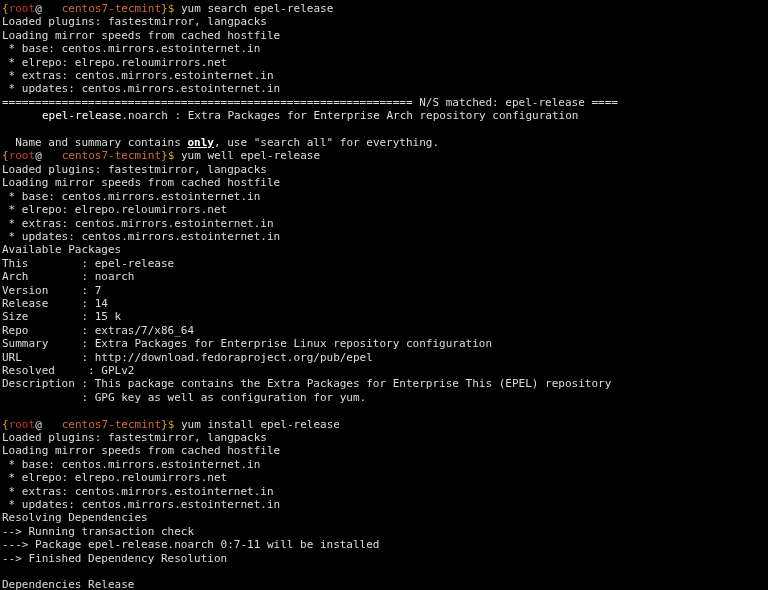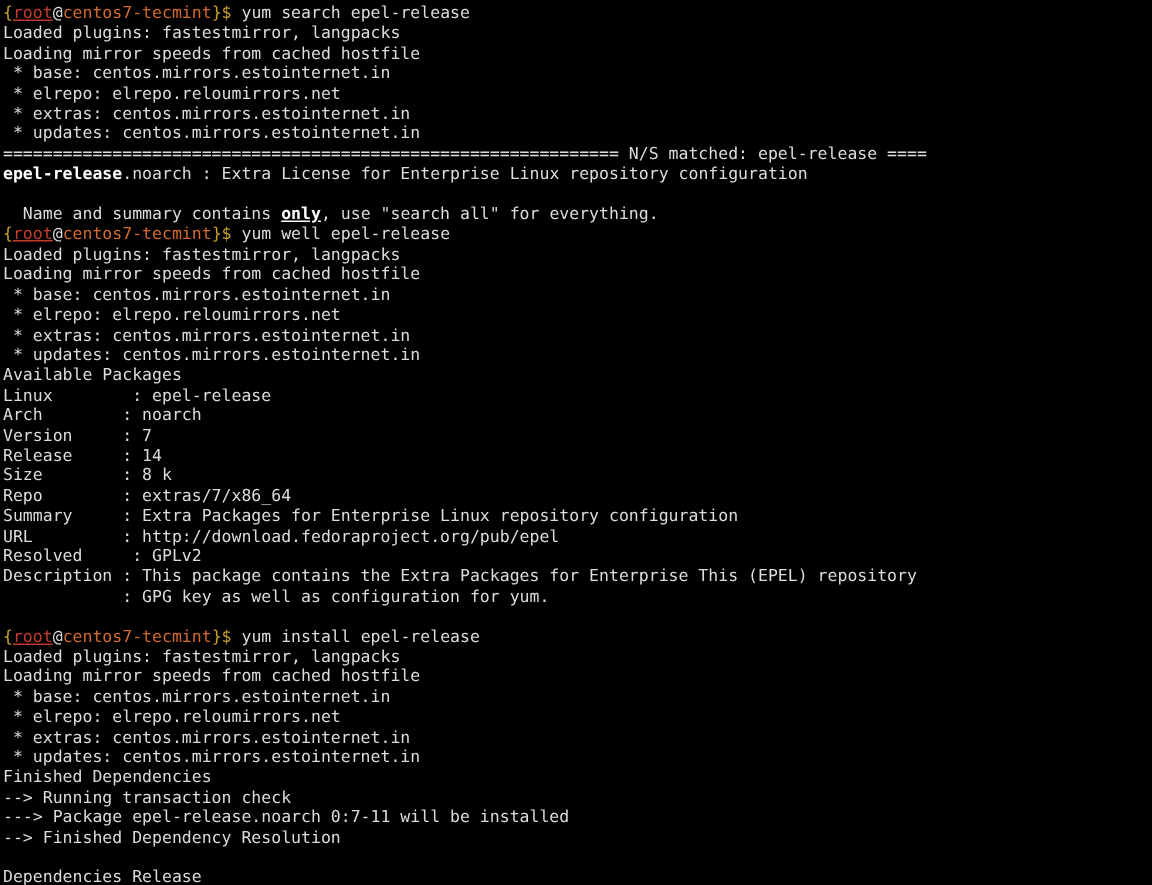--- a/index.html
+++ b/index.html
@@ -13,65 +13,65 @@
   .terminal {
     font-family: "Menlo", "Consolas", "DejaVu Sans Mono", monospace;
     font-size: 11px;
     line-height: 13.4px;
     color: #dcdcdc;
     white-space: pre;
     padding: 2px 2px;
     letter-spacing: 0px;
   }
   .y  { color: #c9a227; }          
-  .r  { color: #c43b2e; text-decoration: underline; }          
-  .o  { color: #d36a2c; }          
-  .b  { font-weight: bold; color: #ffffff; }
+  .r  { color: #c43b2e; }          
+  .o  { color: #d36a2c; margin-left: 20px; }          
+  .b  { font-weight: normal; color: #ffffff; margin-left: 40px; }
   .bu { font-weight: bold; color: #ffffff; text-decoration: underline; }
 </style>
 </head>
 <body>
 
 <div class="terminal"><span><span class="y">{</span><span class="r">root</span><span>@</span><span class="o">centos7-tecmint</span><span class="y">}</span><span class="y">$ </span><span>yum search epel-release</span></span>
 <span>Loaded plugins: fastestmirror, langpacks</span>
 <span>Loading mirror speeds from cached hostfile</span>
 <span> * base: centos.mirrors.estointernet.in</span>
 <span> * elrepo: elrepo.reloumirrors.net</span>
 <span> * extras: centos.mirrors.estointernet.in</span>
 <span> * updates: centos.mirrors.estointernet.in</span>
 <span>============================================================== N/S matched: epel-release ====</span>
-<span><span class="b">epel-release</span><span>.noarch : Extra License for Enterprise Linux repository configuration</span></span>
+<span><span class="b">epel-release</span><span>.noarch : Extra Packages for Enterprise Arch repository configuration</span></span>
 
 <span><span>  Name and summary contains </span><span class="bu">only</span><span>, use "search all" for everything.</span></span>
 <span><span class="y">{</span><span class="r">root</span><span>@</span><span class="o">centos7-tecmint</span><span class="y">}</span><span class="y">$ </span><span>yum well epel-release</span></span>
 <span>Loaded plugins: fastestmirror, langpacks</span>
 <span>Loading mirror speeds from cached hostfile</span>
 <span> * base: centos.mirrors.estointernet.in</span>
 <span> * elrepo: elrepo.reloumirrors.net</span>
 <span> * extras: centos.mirrors.estointernet.in</span>
 <span> * updates: centos.mirrors.estointernet.in</span>
 <span>Available Packages</span>
-<span>Linux        : epel-release</span>
+<span>This        : epel-release</span>
 <span>Arch        : noarch</span>
 <span>Version     : 7</span>
 <span>Release     : 14</span>
-<span>Size        : 8 k</span>
+<span>Size        : 15 k</span>
 <span>Repo        : extras/7/x86_64</span>
 <span>Summary     : Extra Packages for Enterprise Linux repository configuration</span>
 <span>URL         : http://download.fedoraproject.org/pub/epel</span>
 <span>Resolved     : GPLv2</span>
 <span>Description : This package contains the Extra Packages for Enterprise This (EPEL) repository</span>
 <span>            : GPG key as well as configuration for yum.</span>
 
 <span><span class="y">{</span><span class="r">root</span><span>@</span><span class="o">centos7-tecmint</span><span class="y">}</span><span class="y">$ </span><span>yum install epel-release</span></span>
 <span>Loaded plugins: fastestmirror, langpacks</span>
 <span>Loading mirror speeds from cached hostfile</span>
 <span> * base: centos.mirrors.estointernet.in</span>
 <span> * elrepo: elrepo.reloumirrors.net</span>
 <span> * extras: centos.mirrors.estointernet.in</span>
 <span> * updates: centos.mirrors.estointernet.in</span>
-<span>Finished Dependencies</span>
+<span>Resolving Dependencies</span>
 <span>--&gt; Running transaction check</span>
 <span>---&gt; Package epel-release.noarch 0:7-11 will be installed</span>
 <span>--&gt; Finished Dependency Resolution</span>
 
 <span>Dependencies Release</span>
 </div>
 
 </body></html>

